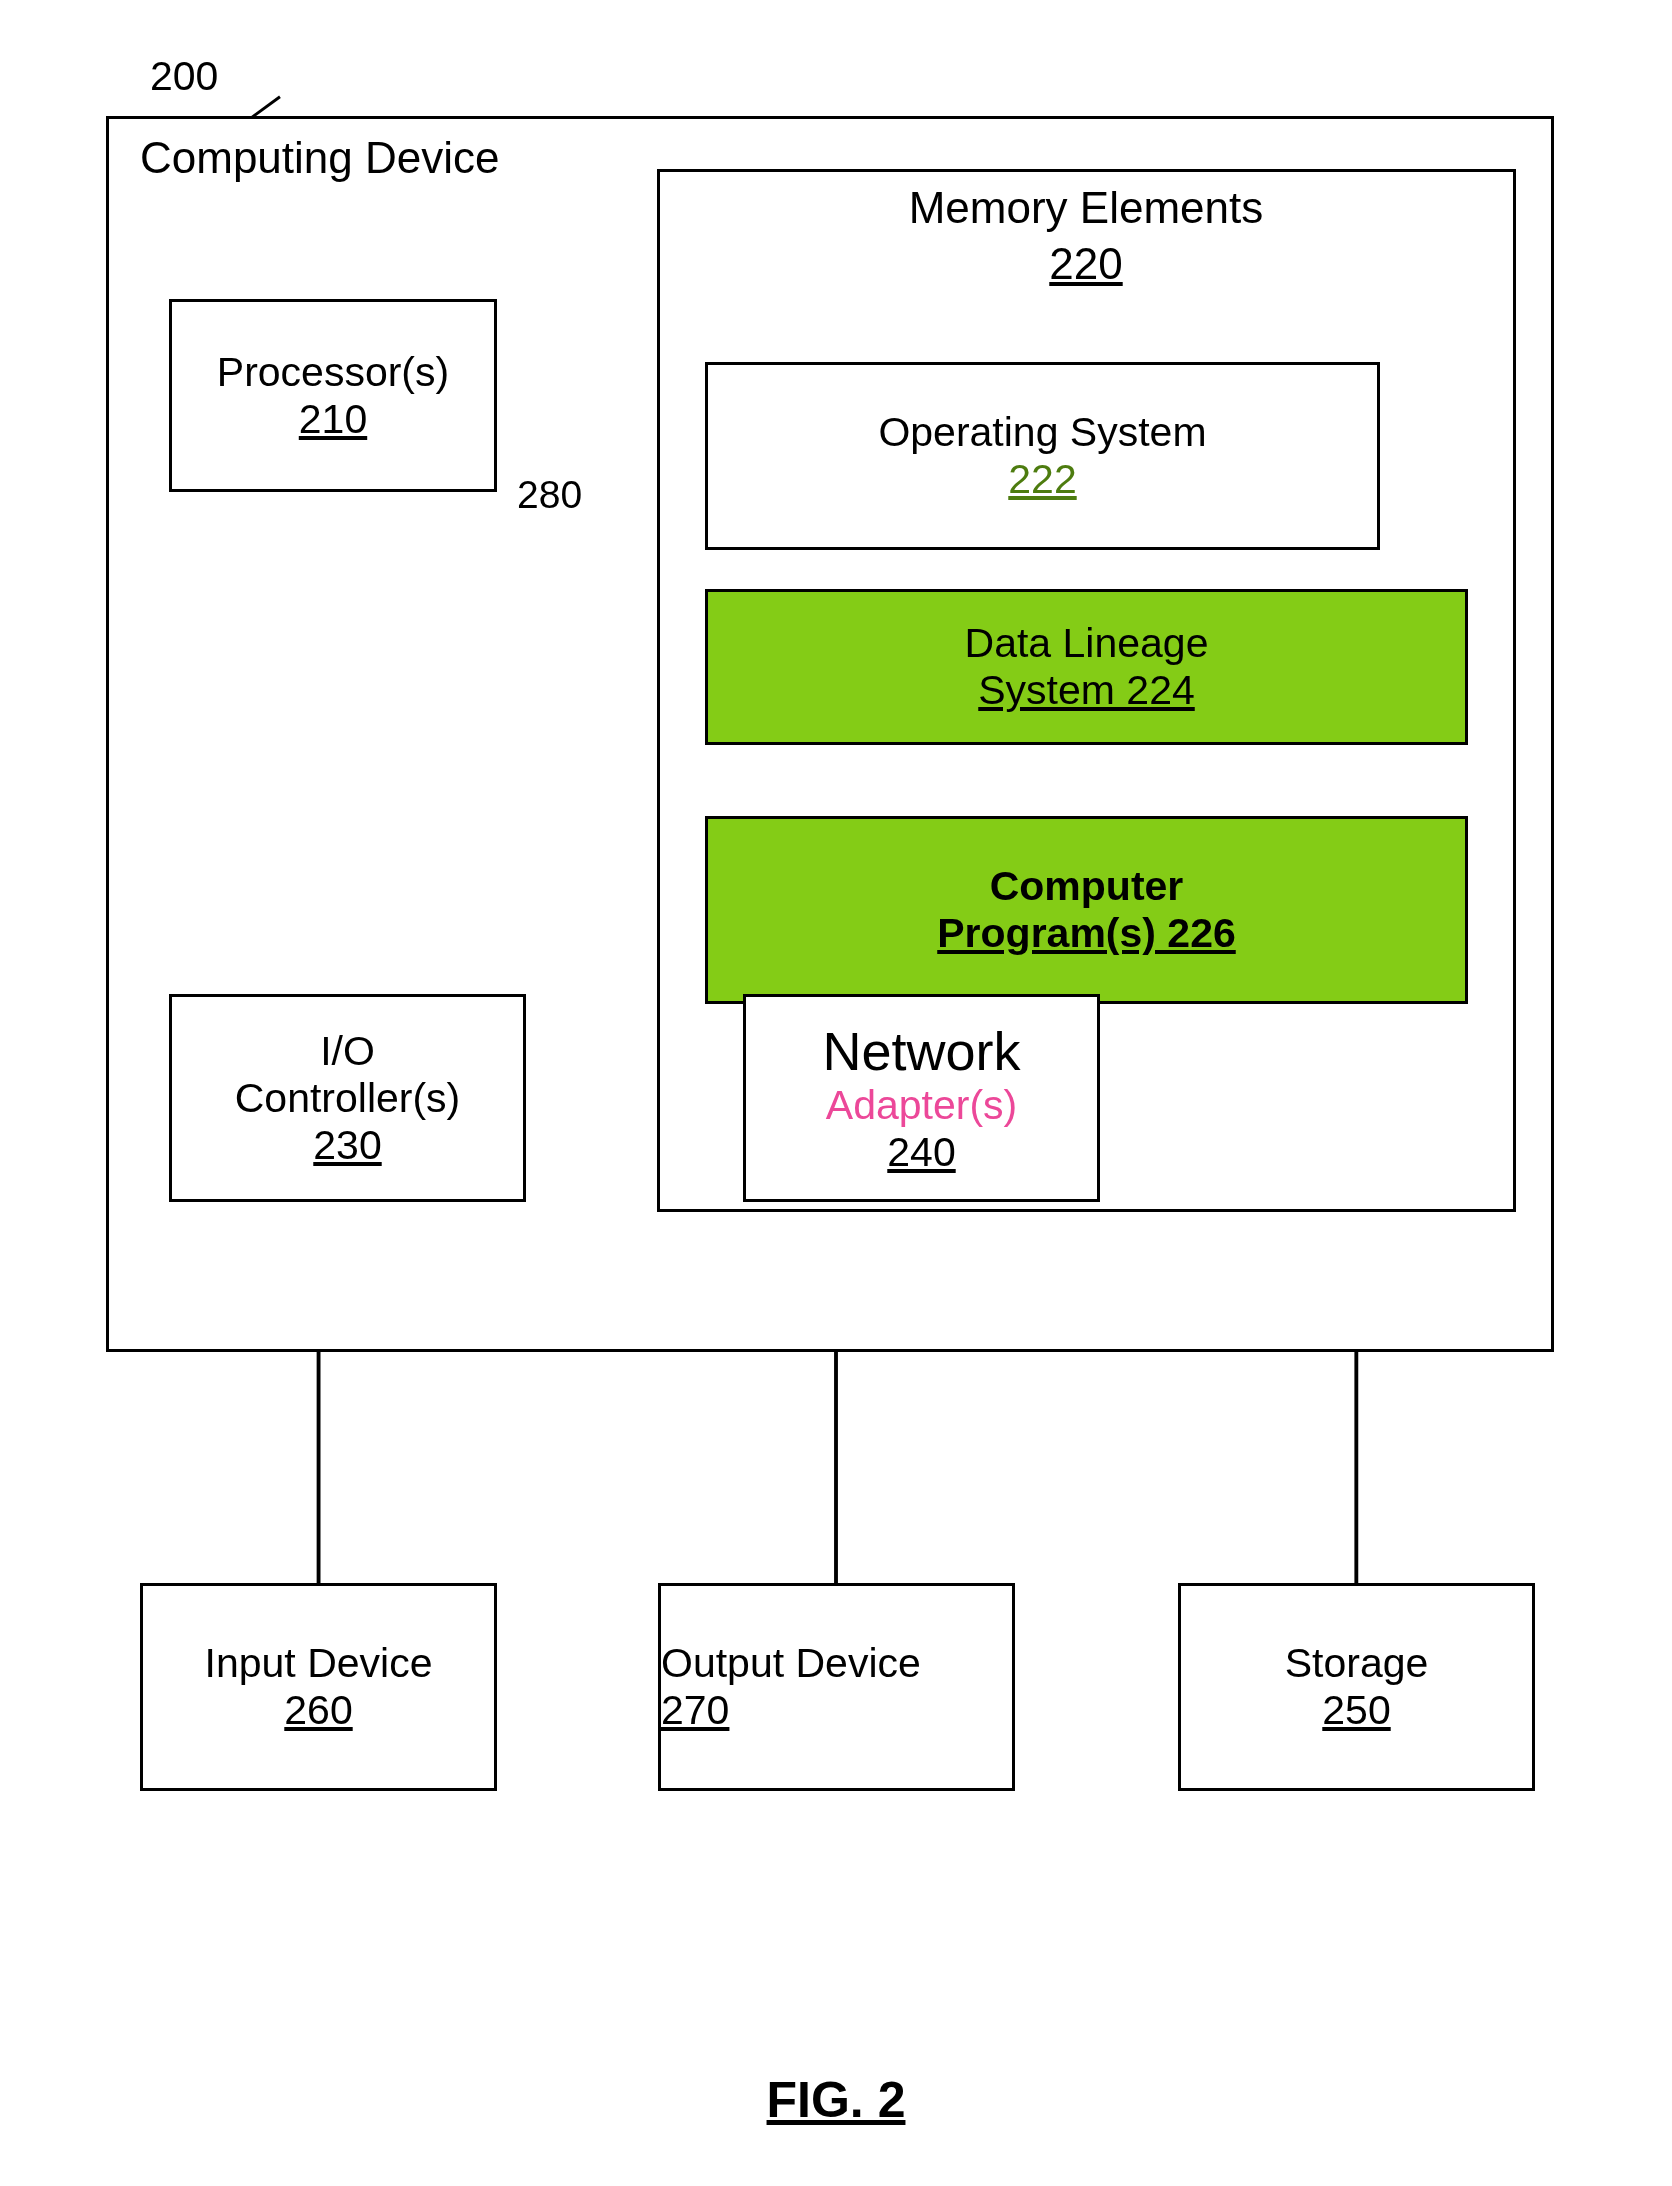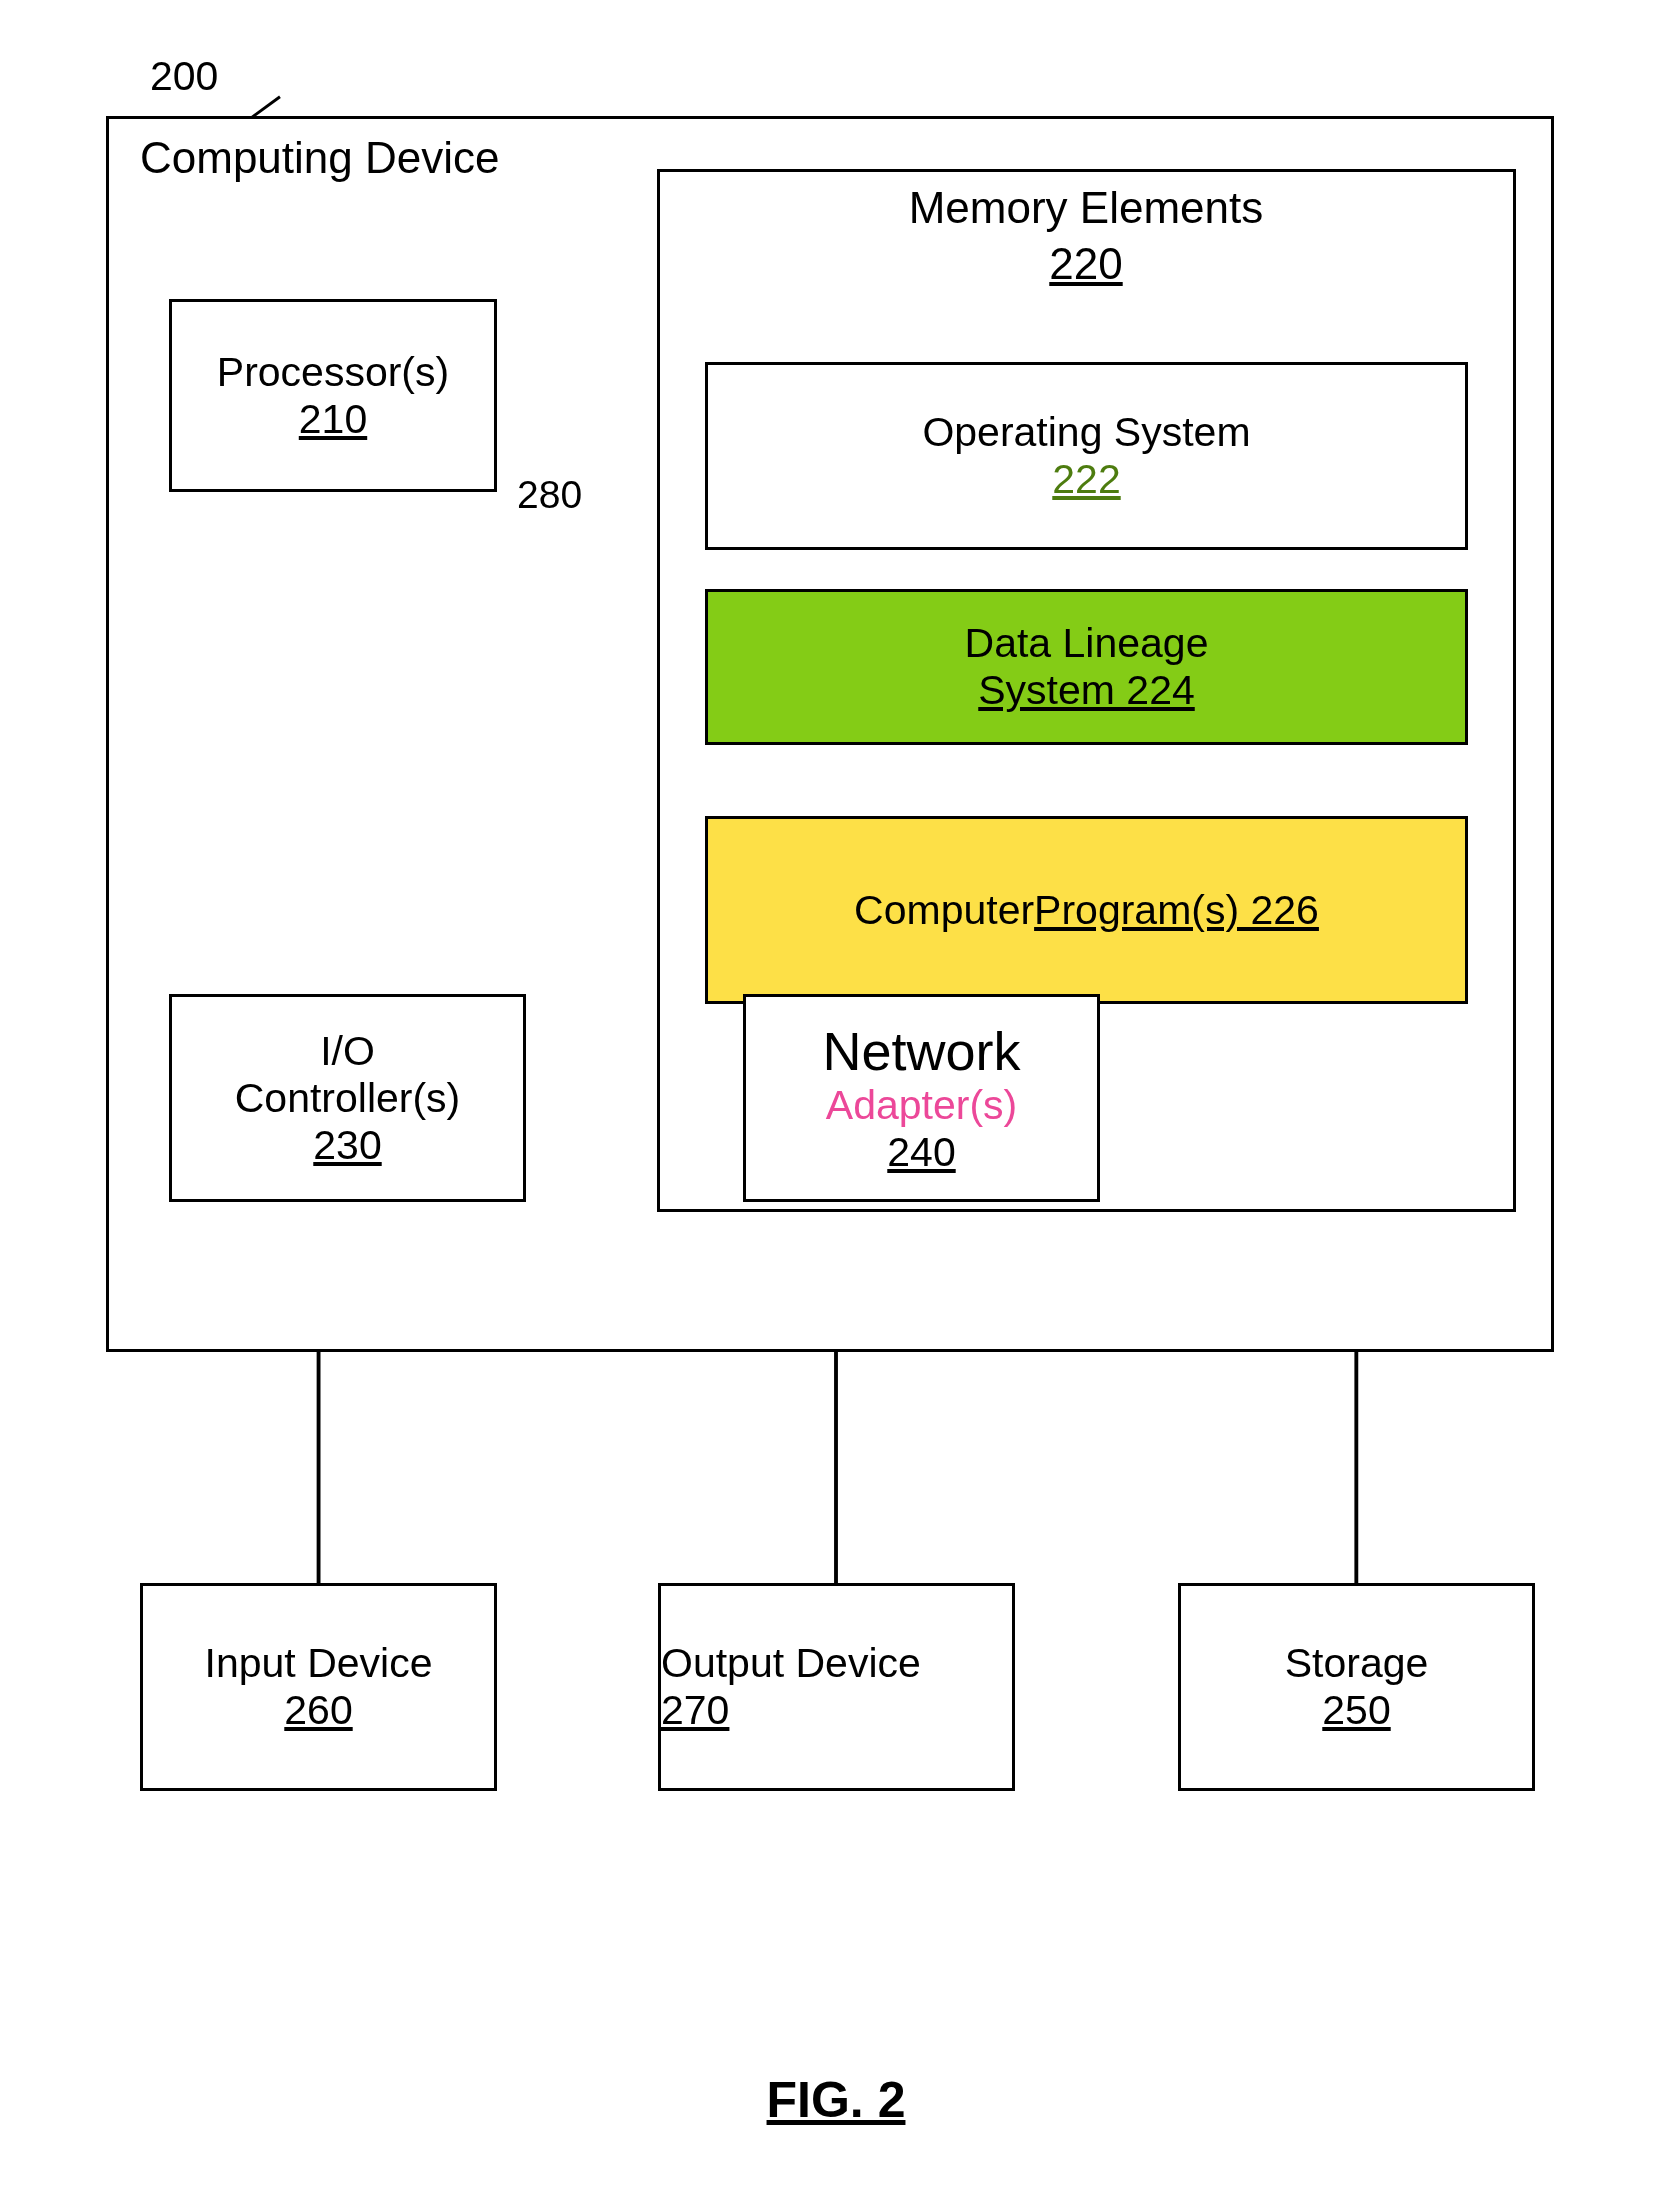--- a/index.html
+++ b/index.html
@@ -108,21 +108,21 @@
       text-decoration: underline;
       text-align: center;
       width: 840px;
     }
 
     
     .os-box {
       position: absolute;
       top: 362px;
       left: 705px;
-      width: 763px;
+      width: 675px;
       height: 188px;
       border: 3.9px solid #000;
       background: #fff;
       display: flex;
       flex-direction: column;
       align-items: center;
       justify-content: center;
     }
 
     .os-line1 { font-size: 41px; color: #000; }
@@ -147,25 +147,26 @@
     .dls-line2 { font-size: 41px; color: #000; text-decoration: underline; }
 
     
     .cp-box {
       position: absolute;
       top: 816px;
       left: 705px;
       width: 763px;
       height: 188px;
       border: 3.9px solid #000;
-      background: #fde047;
-      display: flex;
-      flex-direction: row;
-      align-items: center;
-      justify-content: center;
+      background: #84cc16;
+      display: flex;
+      flex-direction: column;
+      align-items: center;
+      justify-content: center;
+      font-weight: bold;
     }
 
     .cp-line1 { font-size: 41px; color: #000; }
     .cp-line2 { font-size: 41px; color: #000; text-decoration: underline; }
 
     
     .io-box {
       position: absolute;
       top: 994px;
       left: 169px;

